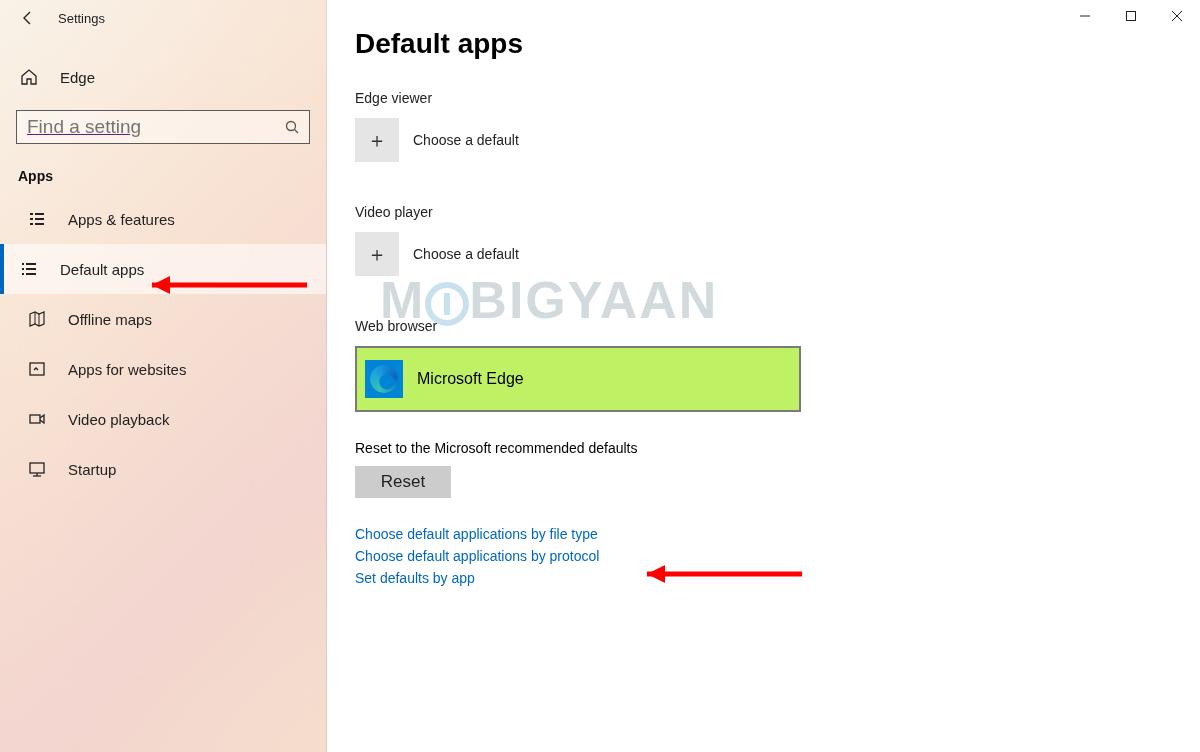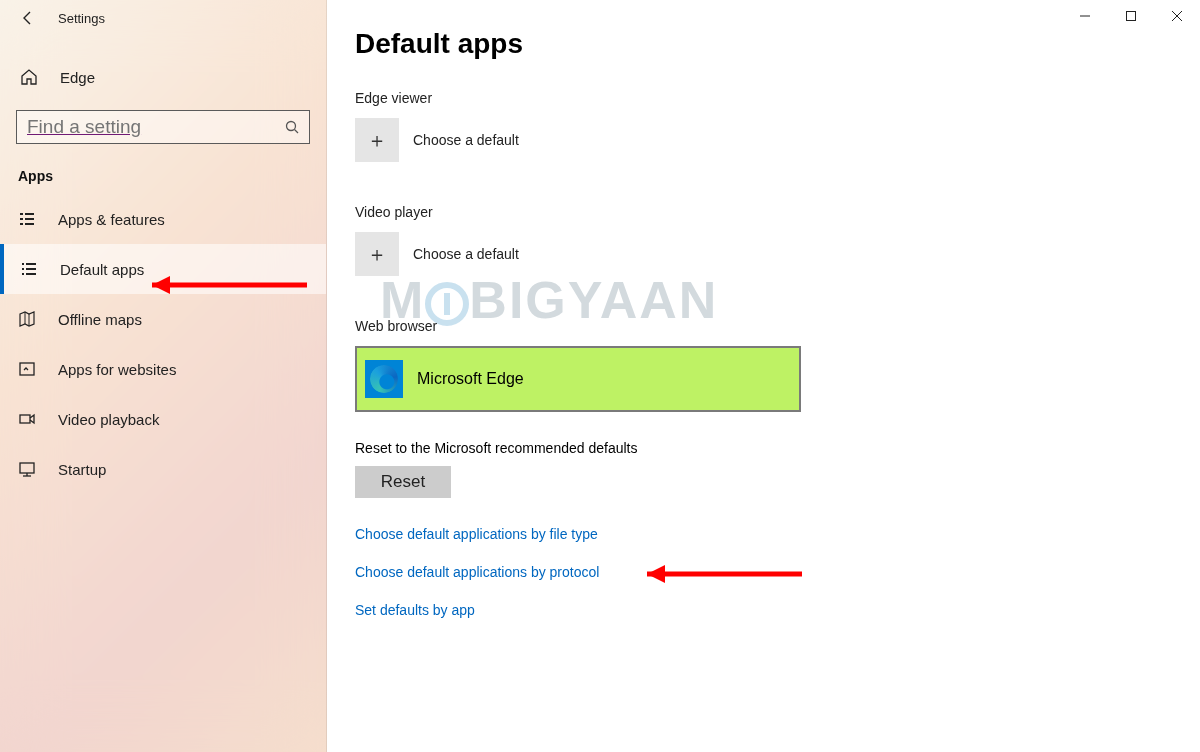--- a/index.html
+++ b/index.html
@@ -37,21 +37,21 @@
   .search input {
     flex:1; border:none; background:transparent; outline:none; font-size:19px; color:#701a75;text-decoration:underline;
   }
   .search .mag { color:#555; }
   .section-title {
     margin:24px 0 10px 18px; font-size:14px; font-weight:600; color:#111;
   }
   .menu { display:flex; flex-direction:column; }
   .menu .item {
     display:flex; align-items:center; height:50px;
-    padding-left:18px; gap:22px; font-size:15px; color:#222;
+    padding-left:28px; gap:22px; font-size:15px; color:#222;
     cursor:pointer;
   }
   .menu .item.selected {
     background:rgba(255,255,255,0.55);
     border-left:4px solid #0067c0;
     padding-left:16px;
   }
   .menu .item .ico { width:18px; height:18px; display:flex; align-items:center; justify-content:center; }
   
   .main {
@@ -91,21 +91,21 @@
     width:28px; height:28px; border-radius:50%;
     background: conic-gradient(from 200deg,#36c2b4,#1a9fde,#0b67c2,#36c2b4);
     mask: radial-gradient(circle at 60% 60%, transparent 7px, #000 8px);
     -webkit-mask: radial-gradient(circle at 60% 60%, transparent 7px, #000 8px);
   }
   .resettxt { font-size:14px; margin-top:28px; }
   .resetbtn {
     margin-top:10px; width:96px; height:32px; background:#ccc; border:none;
     font-size:17px; color:#222; cursor:pointer;
   }
-  .link { display:block; font-size:14px; color:#0067c0; margin-top:22px; cursor:pointer; }
+  .link { display:block; font-size:14px; color:#0067c0; margin-top:6px; cursor:pointer; }
   .link.first { margin-top:28px; }
 
   
   svg { display:block; }
 
   
   .wm {
     position:absolute; left:380px; top:270px;
     font-size:52px; font-weight:700; letter-spacing:2px;
     color:rgba(130,150,160,0.35); font-family:Arial,sans-serif;

